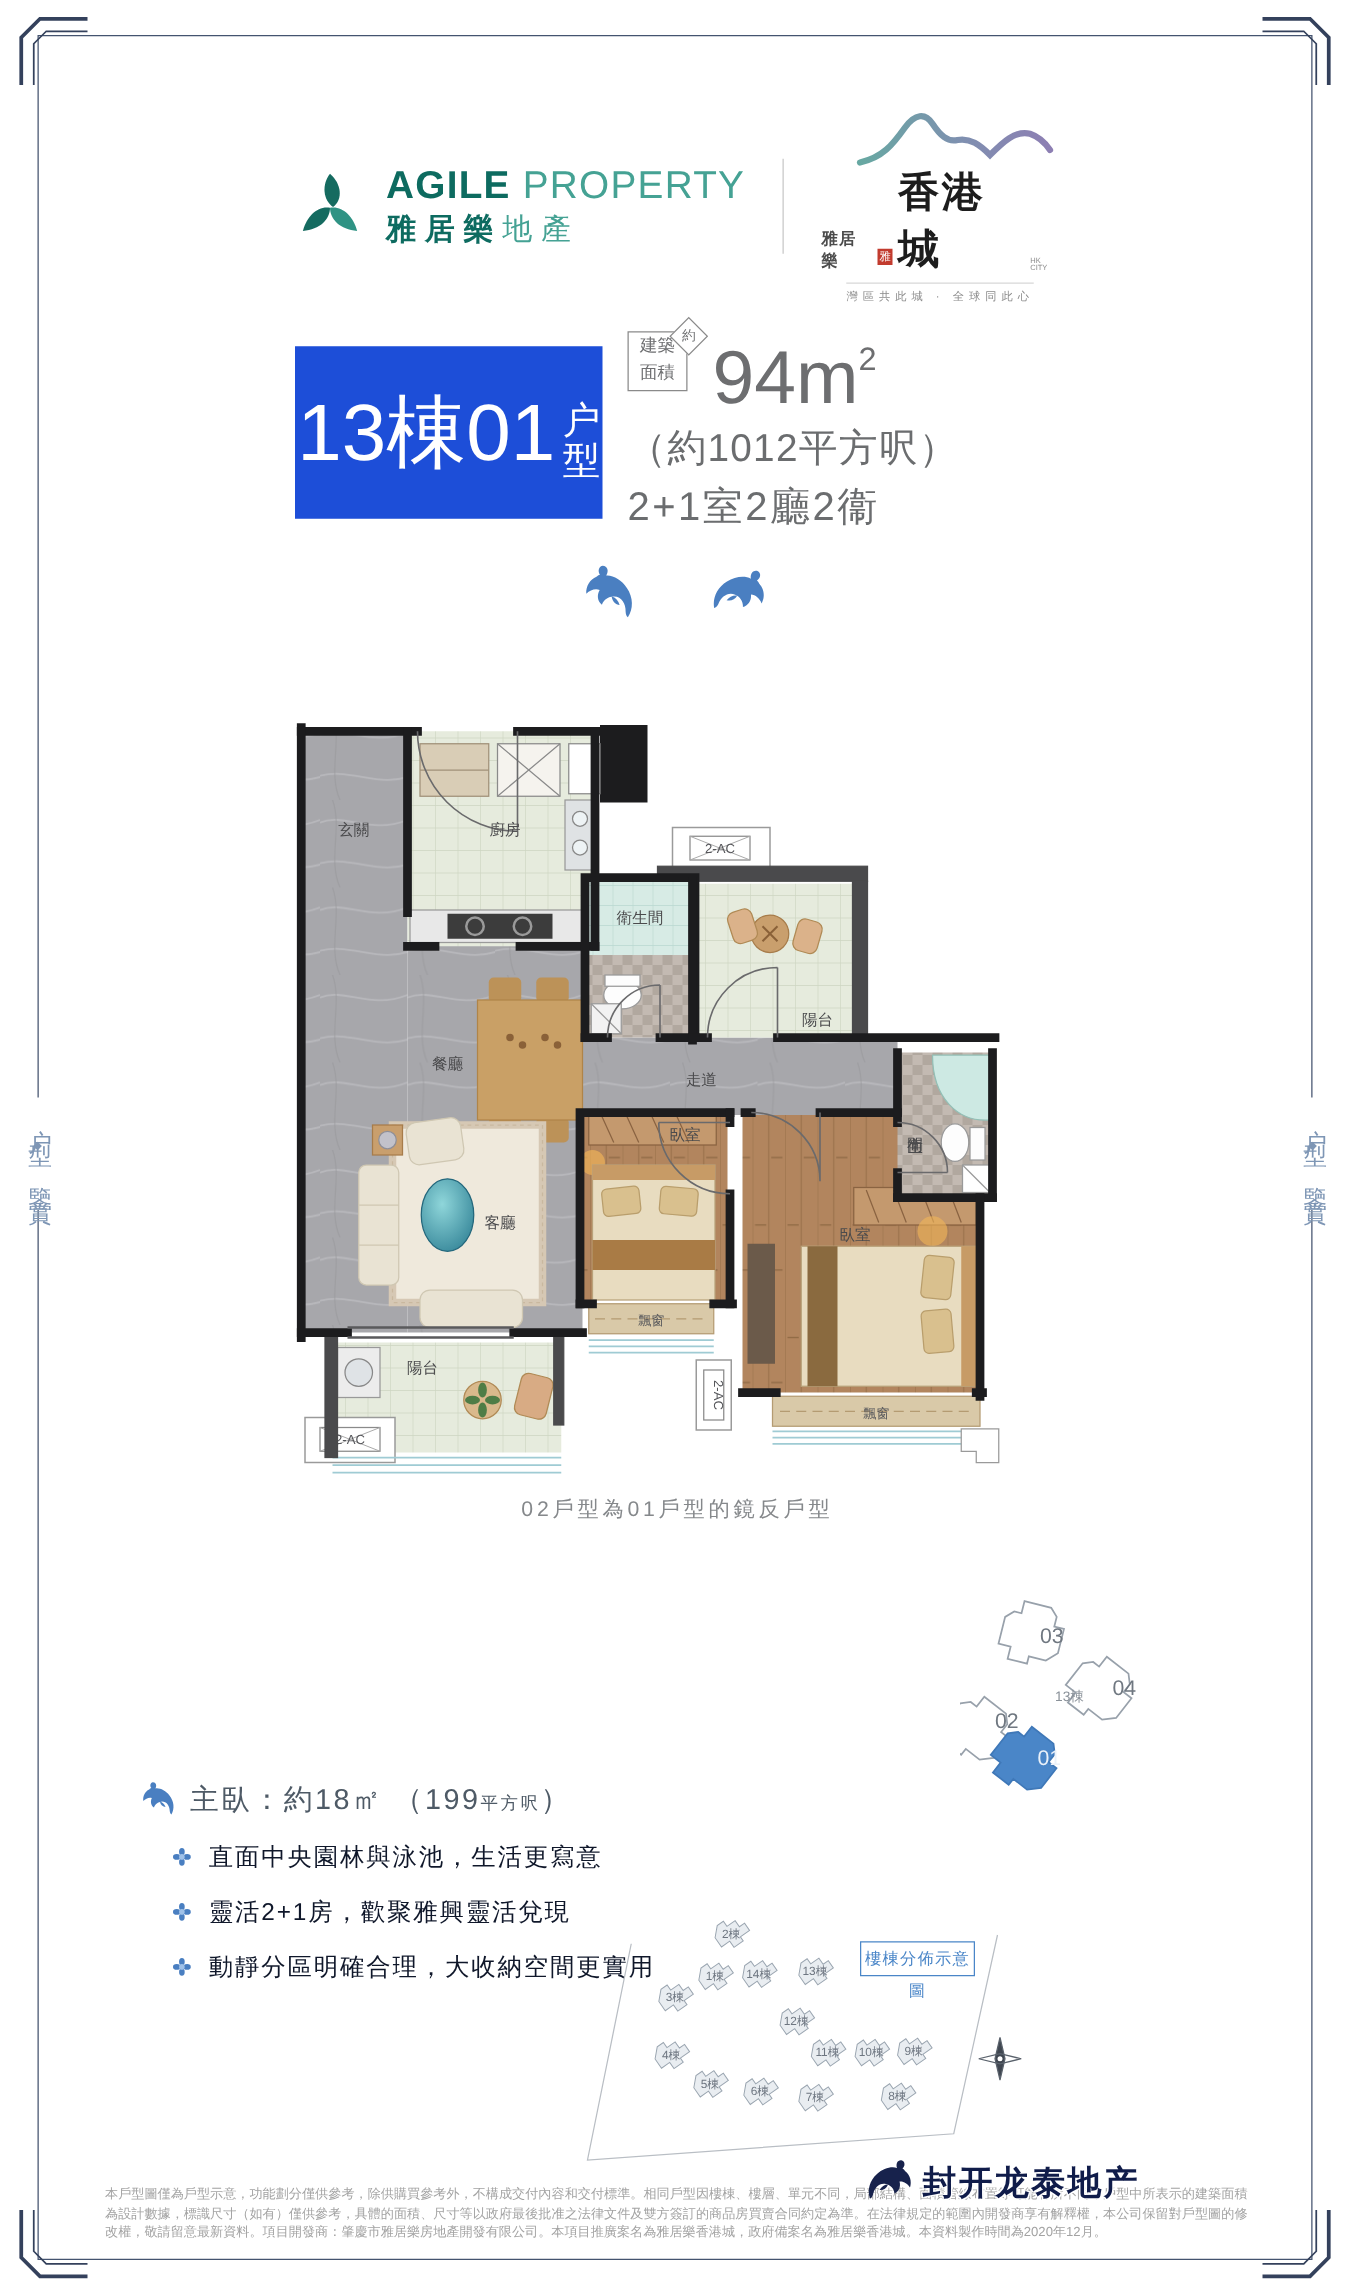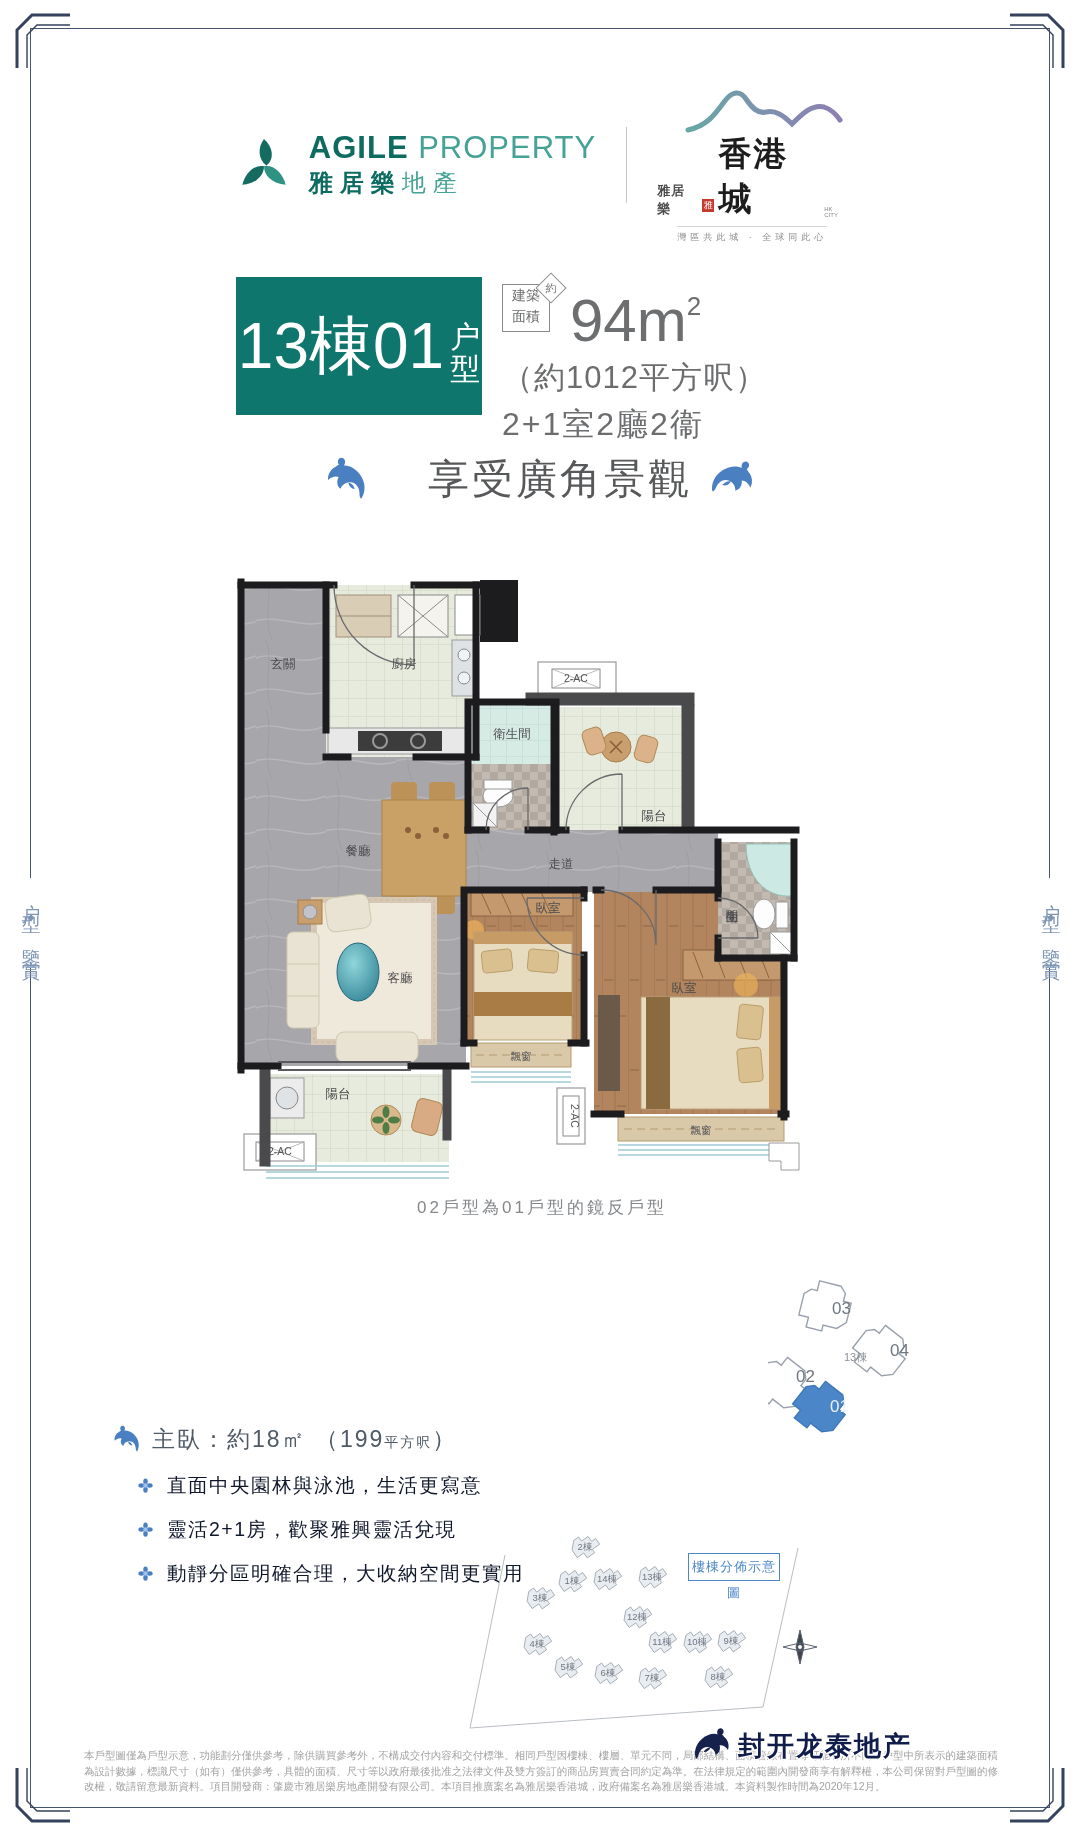--- a/index.html
+++ b/index.html
@@ -35,25 +35,25 @@
   .hkcity{display:flex;flex-direction:column;align-items:center;width:190px;}
   .hk-ridge{width:160px;height:52px;margin-left:24px;}
   .hk-namerow{display:flex;align-items:flex-end;gap:4px;margin-top:-6px;}
   .hk-pre{font-size:13px;color:#4c4c4c;font-weight:bold;letter-spacing:1px;padding-bottom:4px;}
   .hk-seal{width:13px;height:13px;background:#c23b2e;color:#fff;font-size:9px;line-height:13px;text-align:center;margin-bottom:10px;}
   .hk-name{font-family:"DejaVu Serif","Liberation Serif",serif;font-size:33px;font-weight:bold;color:#1d1d1d;letter-spacing:2px;}
   .hk-sub{font-size:6px;color:#8a8a8a;padding-bottom:4px;}
   .hk-tagline{font-size:9px;color:#8b8b8b;letter-spacing:4px;margin-top:4px;border-top:1px solid #d8d8d8;padding-top:4px;}
 
   
-  .title-box{position:absolute;left:236px;top:277px;width:246px;height:138px;background:#0f766e;color:#fff;
+  .title-box{position:absolute;left:236px;top:277px;width:246px;height:138px;background:#1d4ed8;color:#fff;
     display:flex;align-items:center;justify-content:center;gap:6px;}
   .title-main{font-size:64px;font-weight:400;letter-spacing:0px;}
   .title-suffix{display:flex;flex-direction:column;font-size:30px;line-height:32px;margin-top:14px;}
-  .specs{position:absolute;left:502px;top:276px;}
+  .specs{position:absolute;left:502px;top:257px;}
   .spec-row1{display:flex;align-items:flex-start;}
   .area-chip{position:relative;width:46px;height:46px;border:1px solid #8a8a8a;color:#6d6e70;
     font-size:14px;line-height:21px;text-align:center;margin-top:8px;}
   .area-approx{position:absolute;right:-13px;top:-8px;width:20px;height:20px;border:1px solid #8a8a8a;
     transform:rotate(45deg);background:#fff;}
   .area-approx span{display:block;transform:rotate(-45deg);font-size:11px;line-height:20px;color:#6d6e70;}
   .area-value{font-size:60px;color:#6d6e70;margin-left:20px;line-height:60px;text-align:center;}
   .area-sup{font-size:26px;vertical-align:26px;color:#6d6e70;}
   .spec-row2{font-size:31px;color:#6b6d6f;margin-top:6px;letter-spacing:1px;}
   .spec-row3{font-size:32px;color:#6b6d6f;margin-top:4px;letter-spacing:2px;}
@@ -219,21 +219,20 @@
     </div>
     <div class="spec-row2">（約1012平方呎）</div>
     <div class="spec-row3">2+1室2廳2衞</div>
   </div>
 
   <div class="headline">
     <svg class="dolphin flip">
         <use href="#dolphin"></use>
       </svg>
     <span class="gap"></span>
-    <span class="headline-text">享受廣角景觀</span>
     <svg class="dolphin tilt">
         <use href="#dolphin"></use>
       </svg>
   </div>
 
   <svg class="floorplan" viewBox="0 0 712 692">
     <defs>
       <pattern id="marble" width="70" height="70" patternUnits="userSpaceOnUse">
         <rect width="70" height="70" fill="#a7a7ab"></rect>
         <path d="M0,18 C20,10 40,28 70,16 M-5,52 C25,42 45,62 75,50" stroke="#c0c0c4" stroke-width="1.4" fill="none" opacity="0.7"></path>

